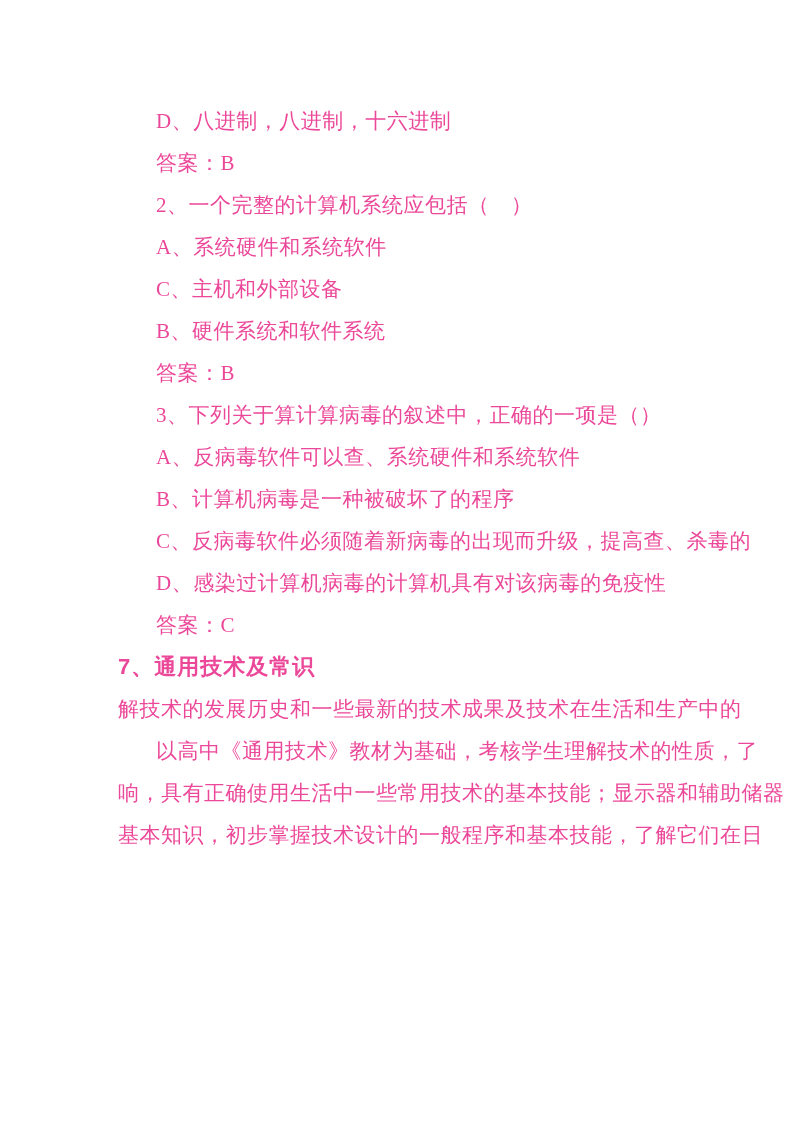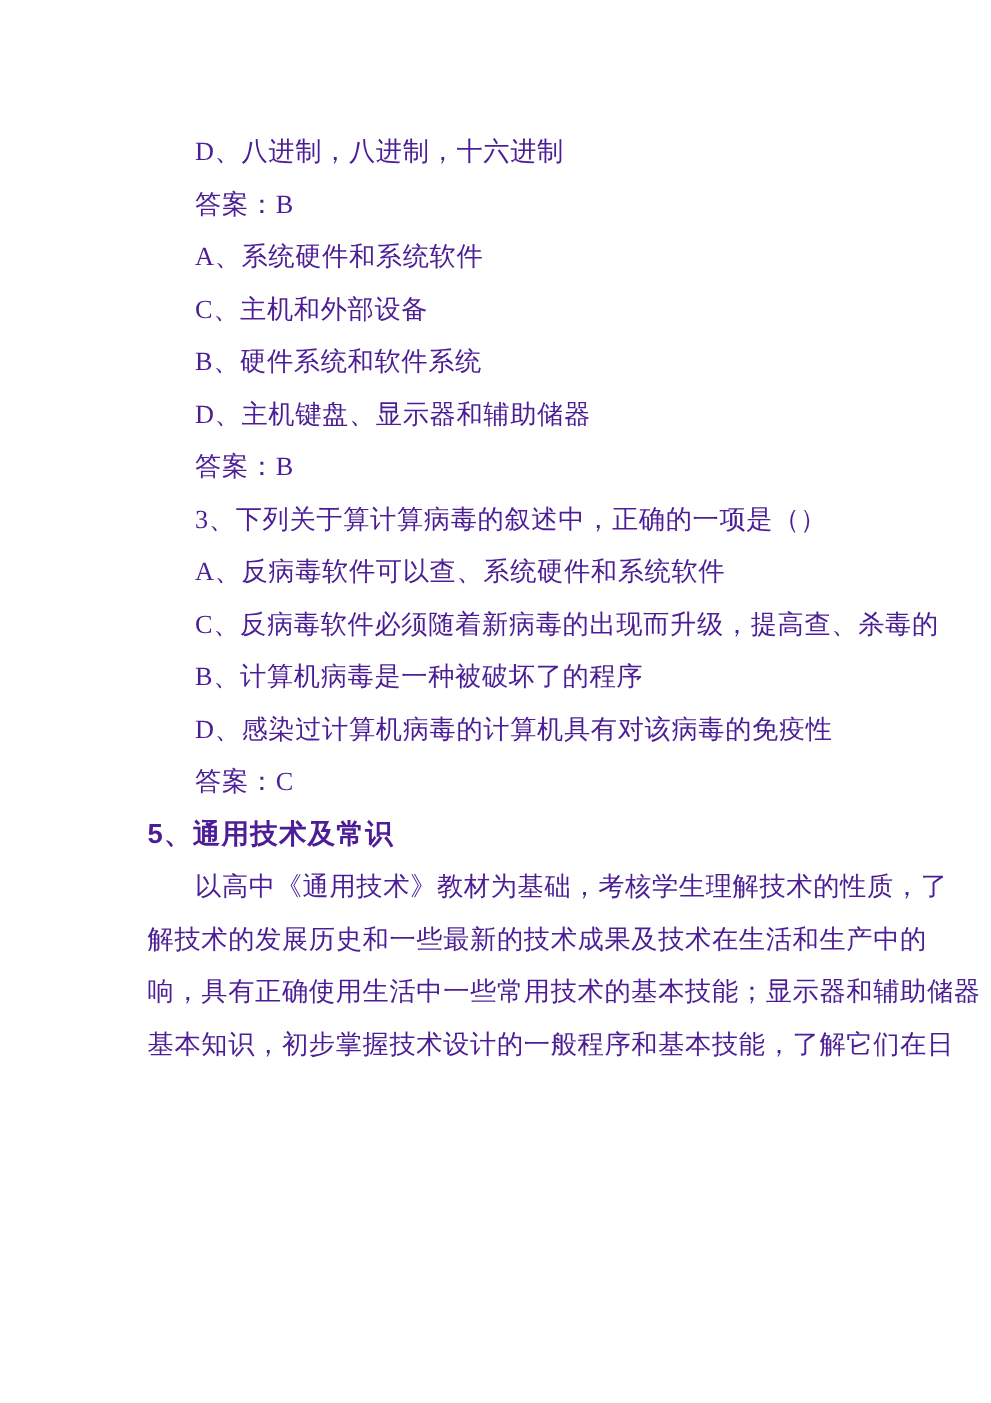--- a/index.html
+++ b/index.html
@@ -8,21 +8,21 @@
     background: #ffffff;
   }
   .doc-page {
     position: relative;
     width: 793px;
     height: 1122px;
     background: #ffffff;
     overflow: hidden;
     box-sizing: border-box;
     padding: 100px 98px 0 118px;
-    color: #4c1d95;
+    color: #ec4899;
     font-family: "Liberation Serif", "DejaVu Serif", serif;
     font-size: 21px;
   }
   .line {
     height: 42px;
     line-height: 42px;
     white-space: nowrap;
     margin: 0;
     letter-spacing: 0.5px;
   }
@@ -37,33 +37,33 @@
   }
 </style>
 </head>
 <body>
 
 <div class="doc-page">
 
   <p class="line indent">D、八进制，八进制，十六进制</p>
   <p class="line indent">答案：B</p>
 
+  <p class="line indent">2、一个完整的计算机系统应包括（　）</p>
   <p class="line indent">A、系统硬件和系统软件</p>
   <p class="line indent">C、主机和外部设备</p>
   <p class="line indent">B、硬件系统和软件系统</p>
-  <p class="line indent">D、主机键盘、显示器和辅助储器</p>
   <p class="line indent">答案：B</p>
 
   <p class="line indent">3、下列关于算计算病毒的叙述中，正确的一项是（）</p>
   <p class="line indent">A、反病毒软件可以查、系统硬件和系统软件</p>
+  <p class="line indent">B、计算机病毒是一种被破坏了的程序</p>
   <p class="line indent">C、反病毒软件必须随着新病毒的出现而升级，提高查、杀毒的</p>
-  <p class="line indent">B、计算机病毒是一种被破坏了的程序</p>
   <p class="line indent">D、感染过计算机病毒的计算机具有对该病毒的免疫性</p>
   <p class="line indent">答案：C</p>
 
-  <p class="line heading">5、通用技术及常识</p>
+  <p class="line heading">7、通用技术及常识</p>
 
+  <p class="line">解技术的发展历史和一些最新的技术成果及技术在生活和生产中的</p>
   <p class="line indent">以高中《通用技术》教材为基础，考核学生理解技术的性质，了</p>
-  <p class="line">解技术的发展历史和一些最新的技术成果及技术在生活和生产中的</p>
   <p class="line">响，具有正确使用生活中一些常用技术的基本技能；显示器和辅助储器</p>
   <p class="line">基本知识，初步掌握技术设计的一般程序和基本技能，了解它们在日</p>
 
 </div>
 
 </body></html>

